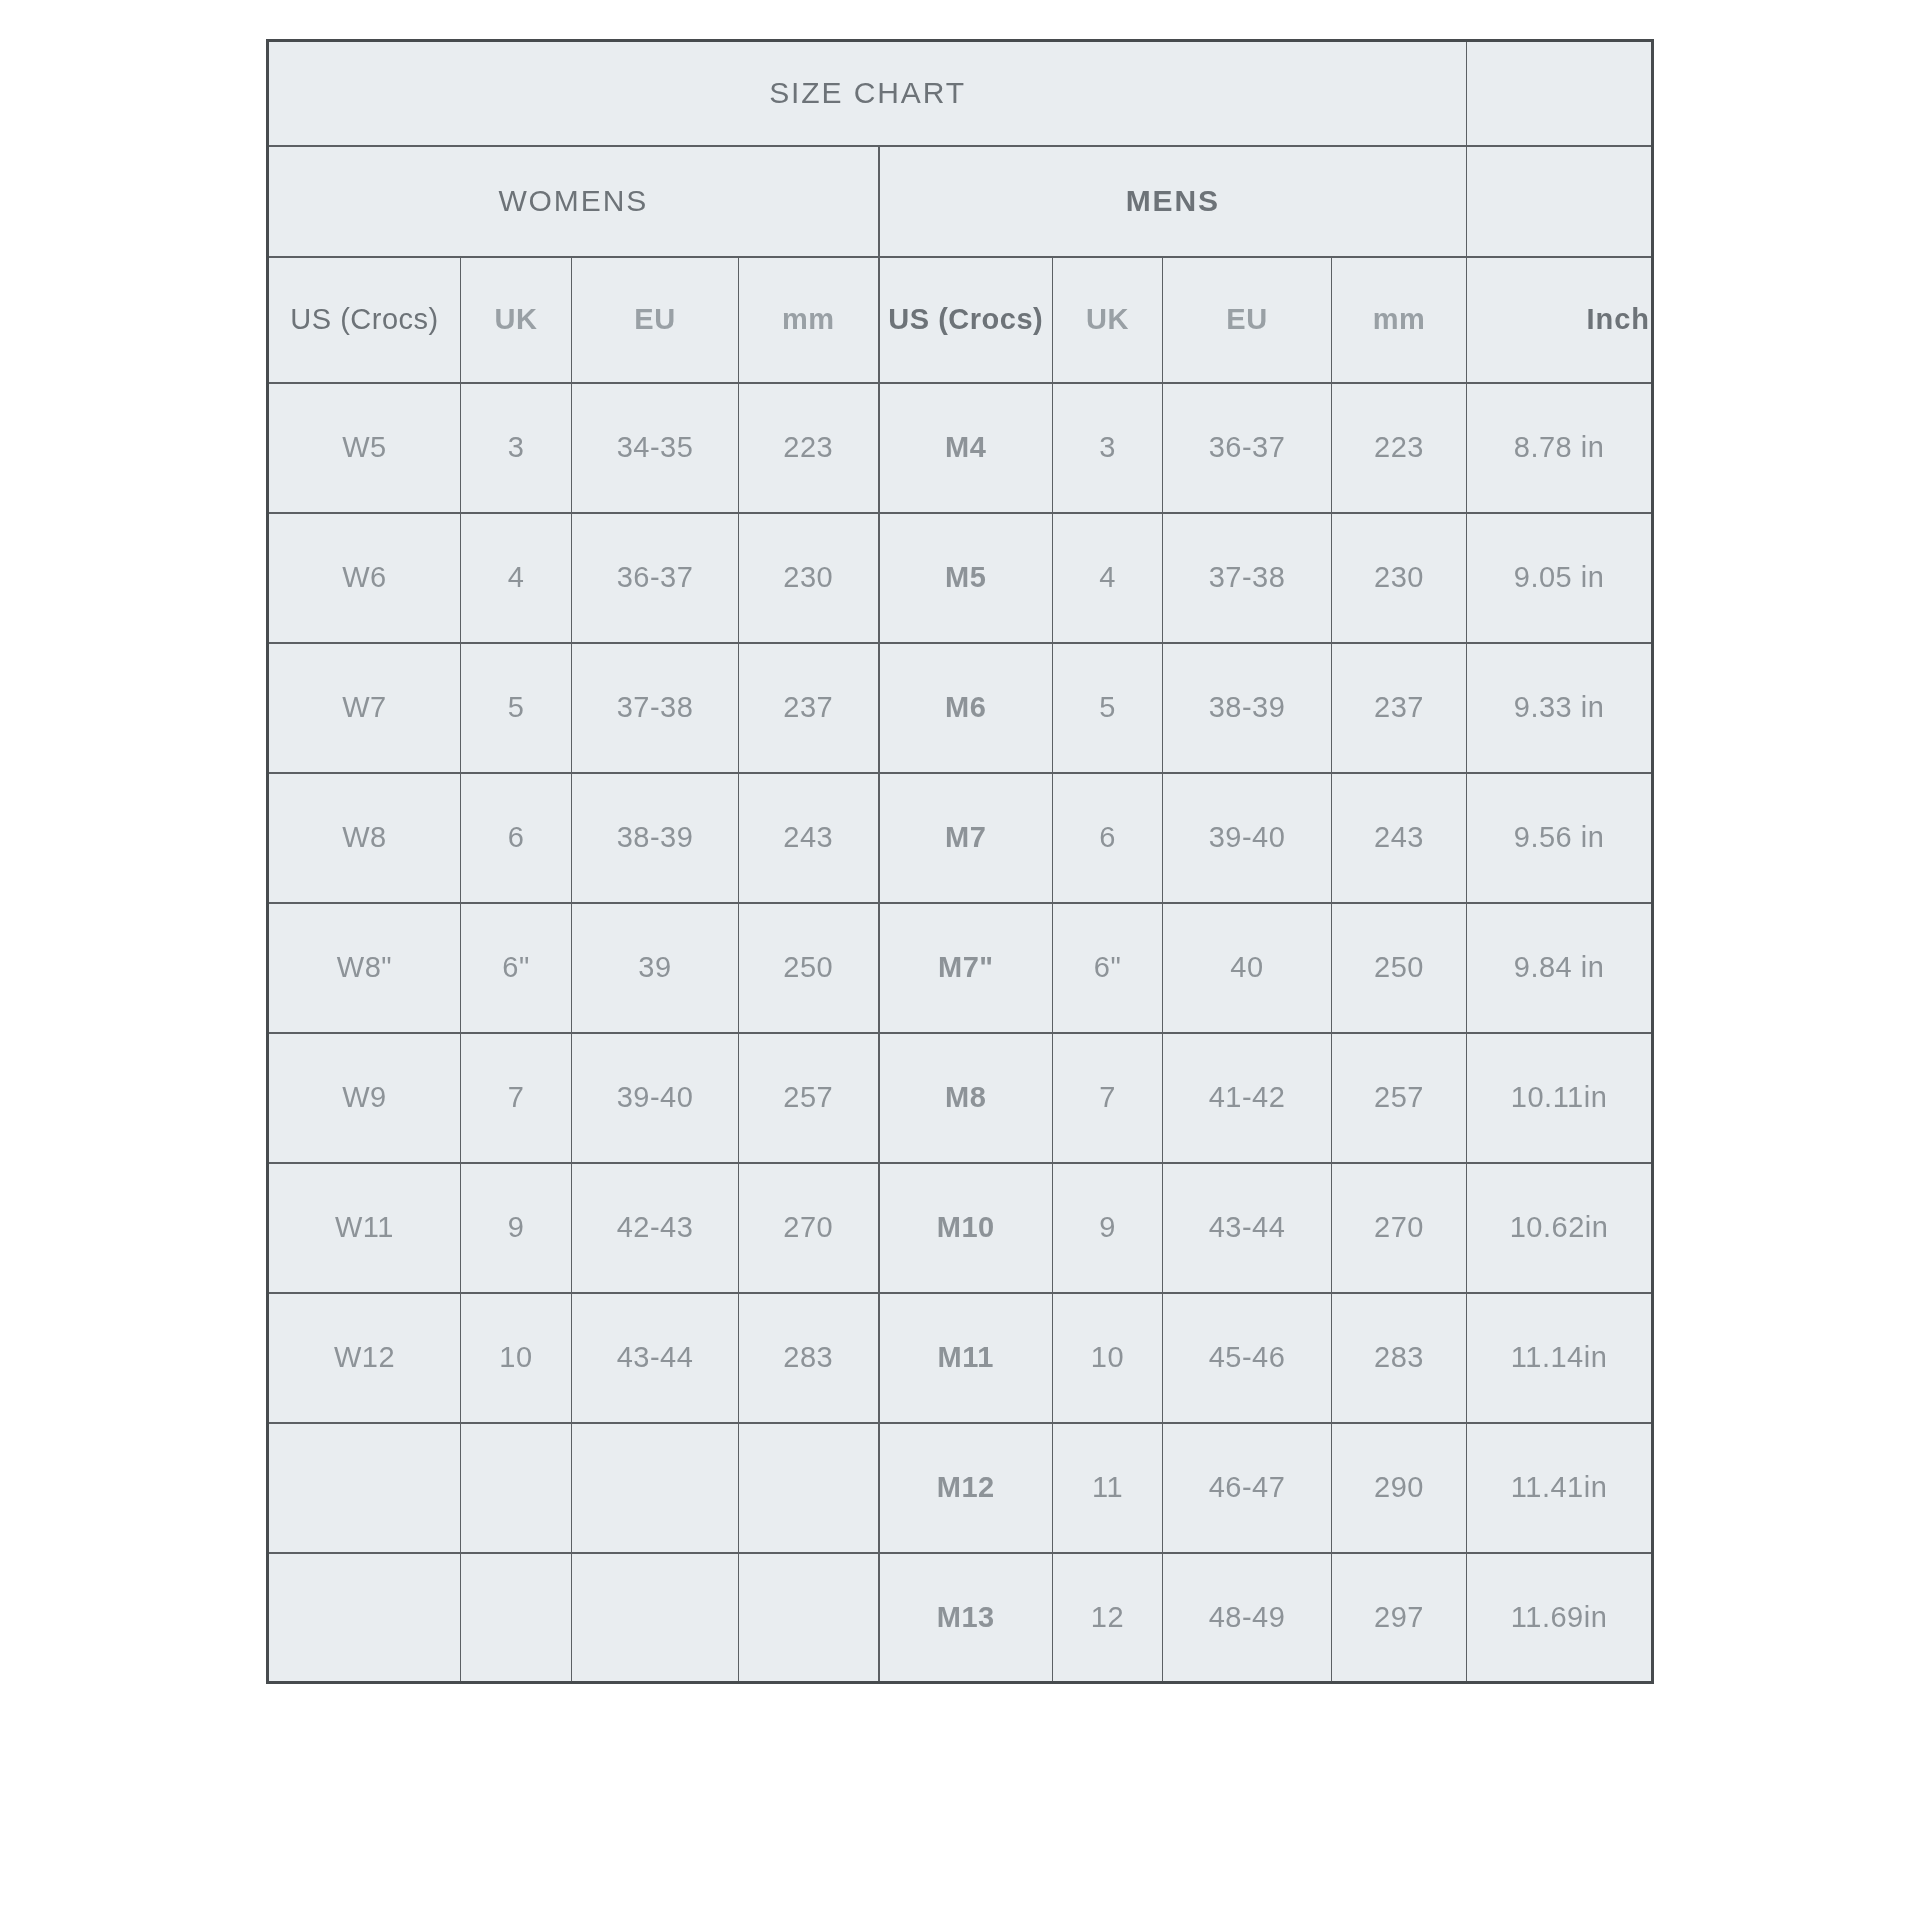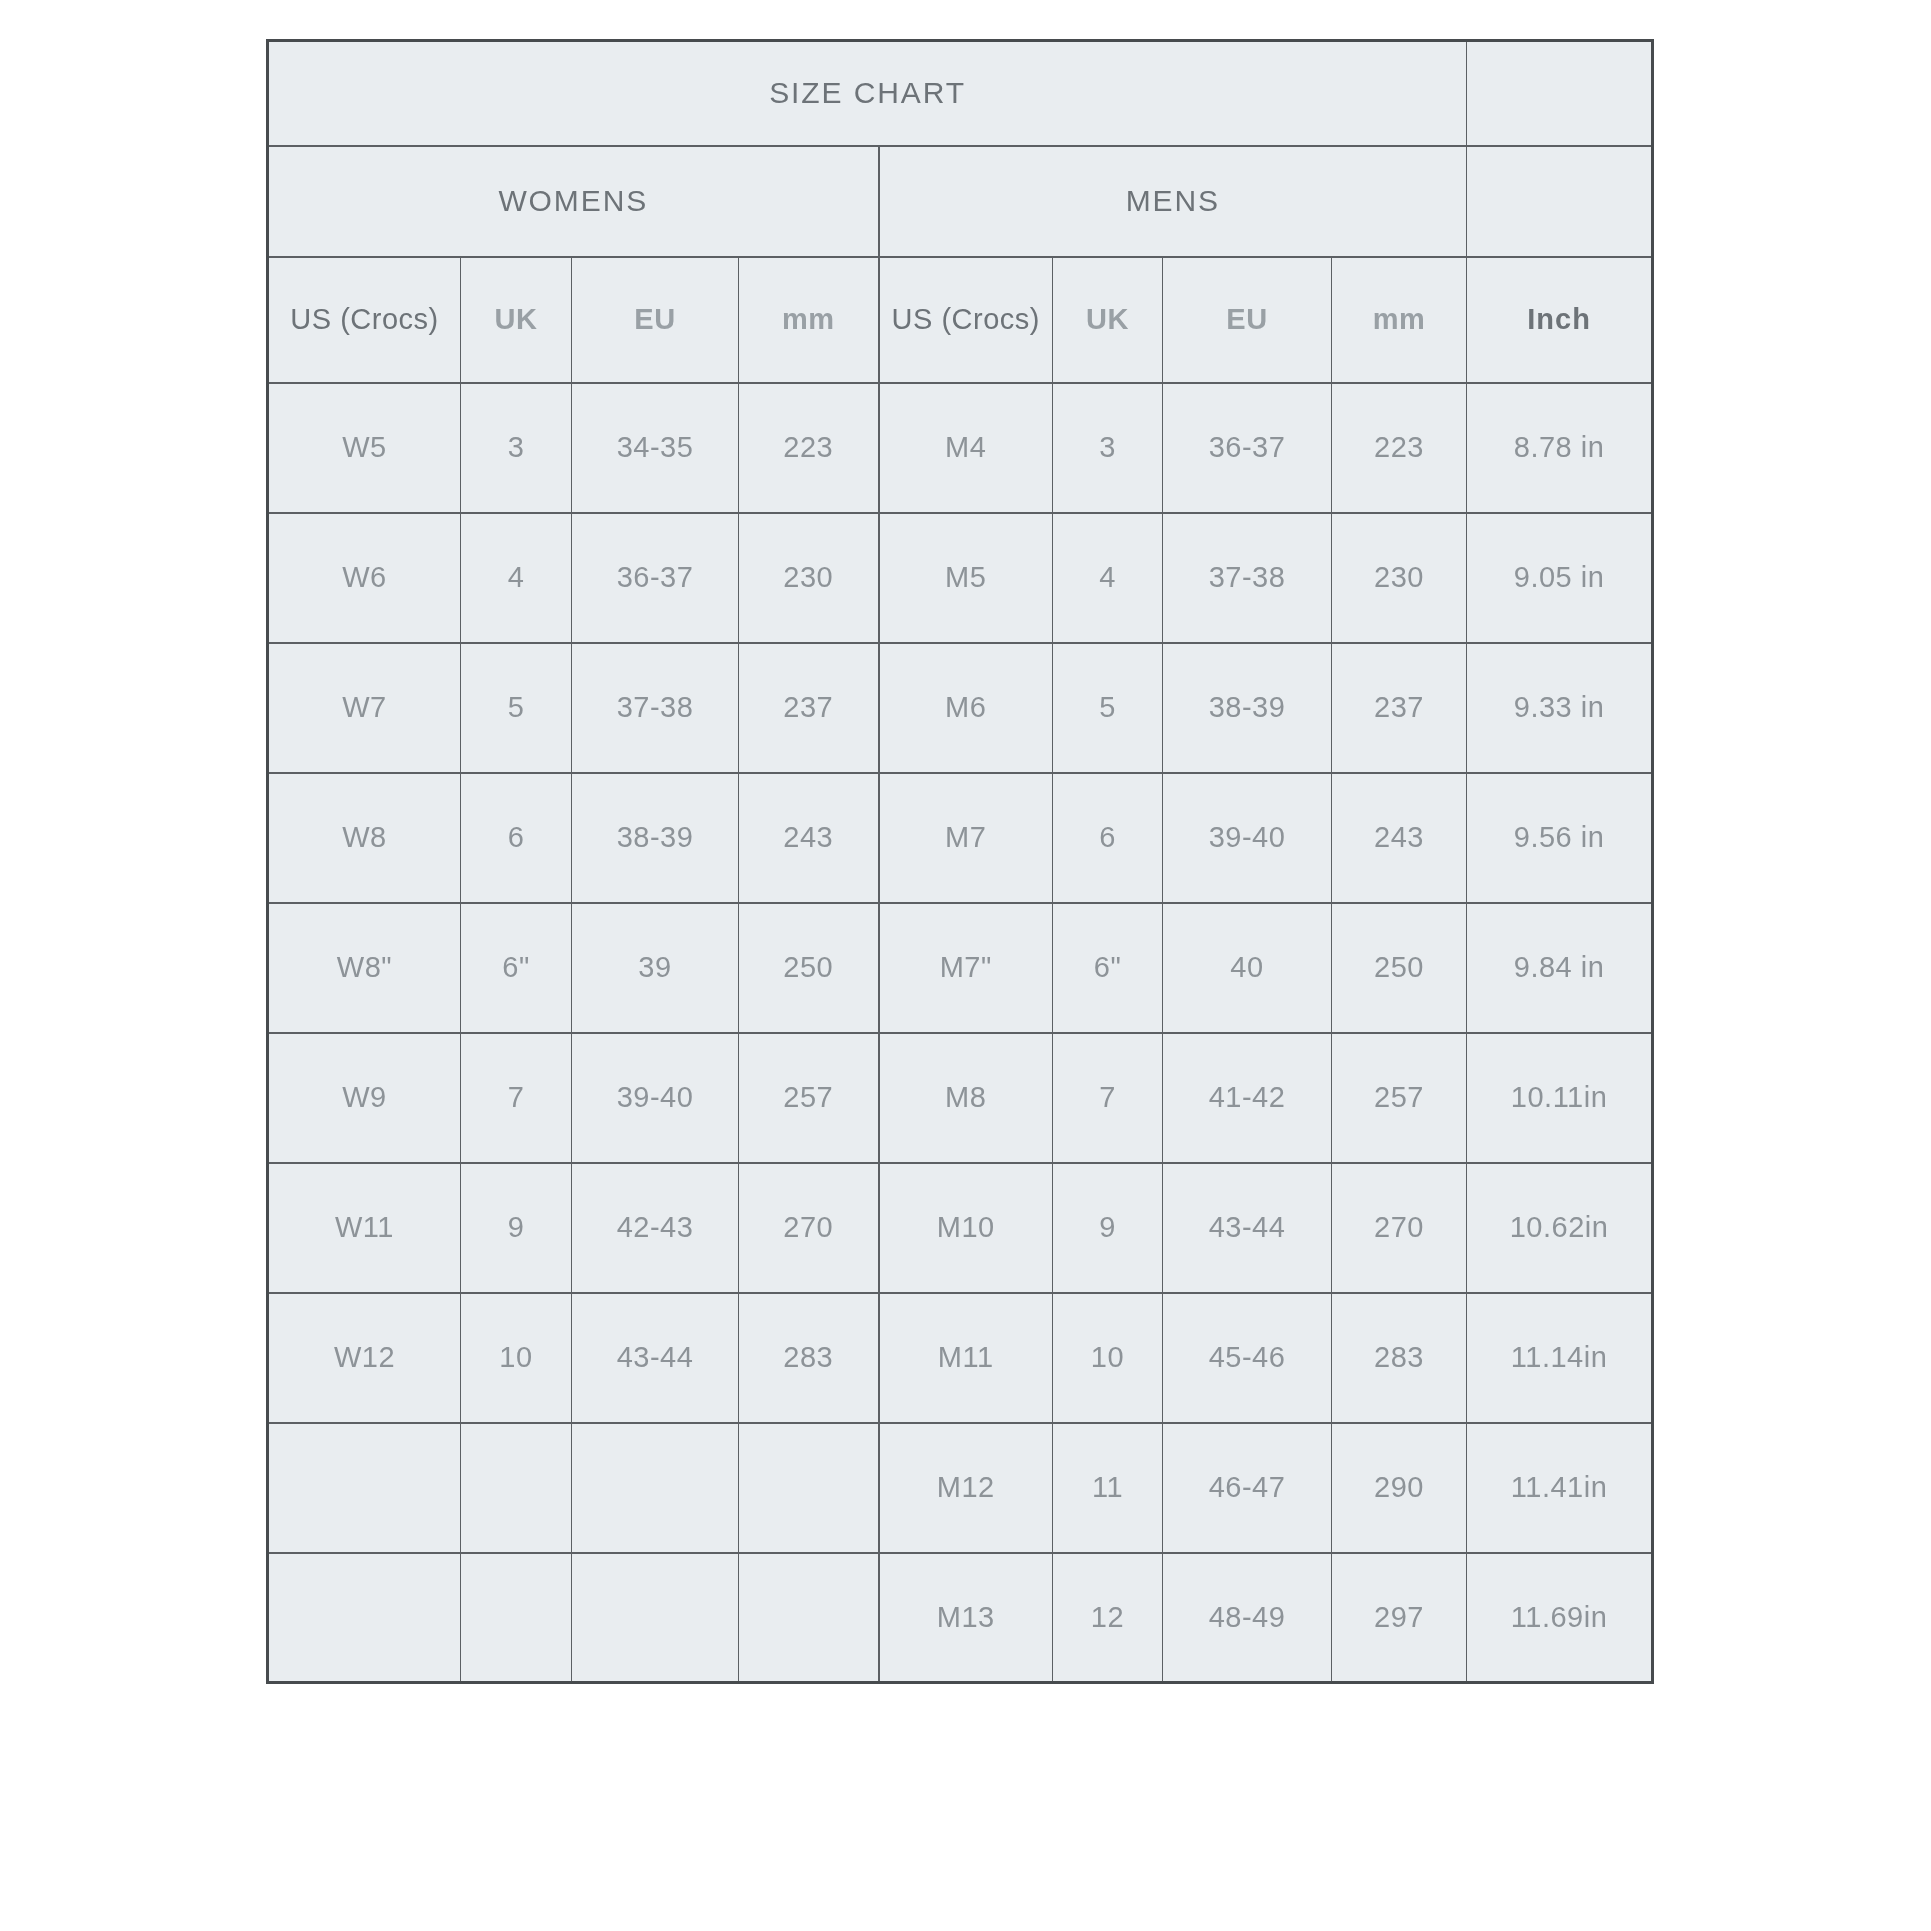--- a/index.html
+++ b/index.html
@@ -26,25 +26,25 @@
     border-bottom-width: 2.9px;
     background: #e9edf0;
     text-align: center;
     vertical-align: middle;
     font-size: 29px;
     color: #8d9398;
     letter-spacing: 0.5px;
     overflow: hidden;
     white-space: nowrap;
   }
-  td.mens-first { border-left-width: 2.9px; }
+  td.mens-first { border-left-width: 2.9px; font-weight: bold; }
   td.hdr { color: #6d7378; }
   td.big-hdr { letter-spacing: 1.9px; font-size: 30px; color: #6d7378; }
   td.sub { color: #99a0a5; font-weight: bold; }
-  td.inch-hdr { font-weight: bold; color: #6d7378; letter-spacing: 1px; }
+  td.inch-hdr { font-weight: bold; color: #6d7378; letter-spacing: 1px; text-align: right; }
   tr.r-title   { height: 105px; }
   tr.r-section { height: 111px; }
   tr.r-cols    { height: 126px; }
   tr.r-data    { height: 130px; }
 </style>
 </head>
 <body>
 
 <table class="size-chart">
   <colgroup>

